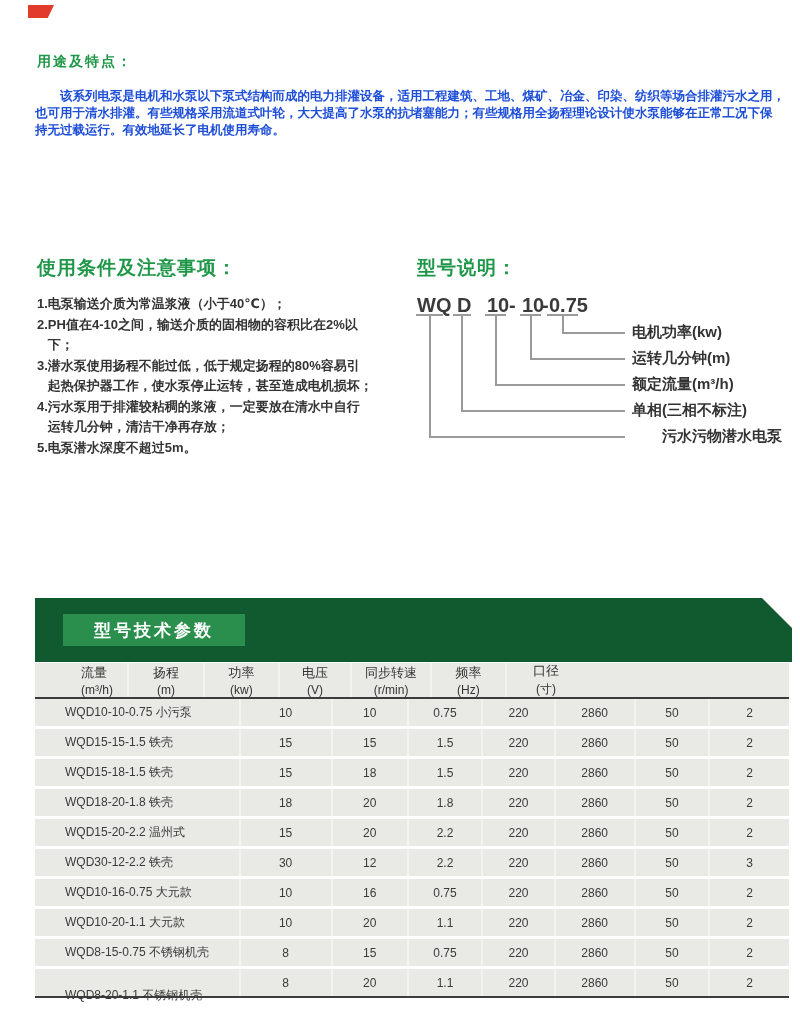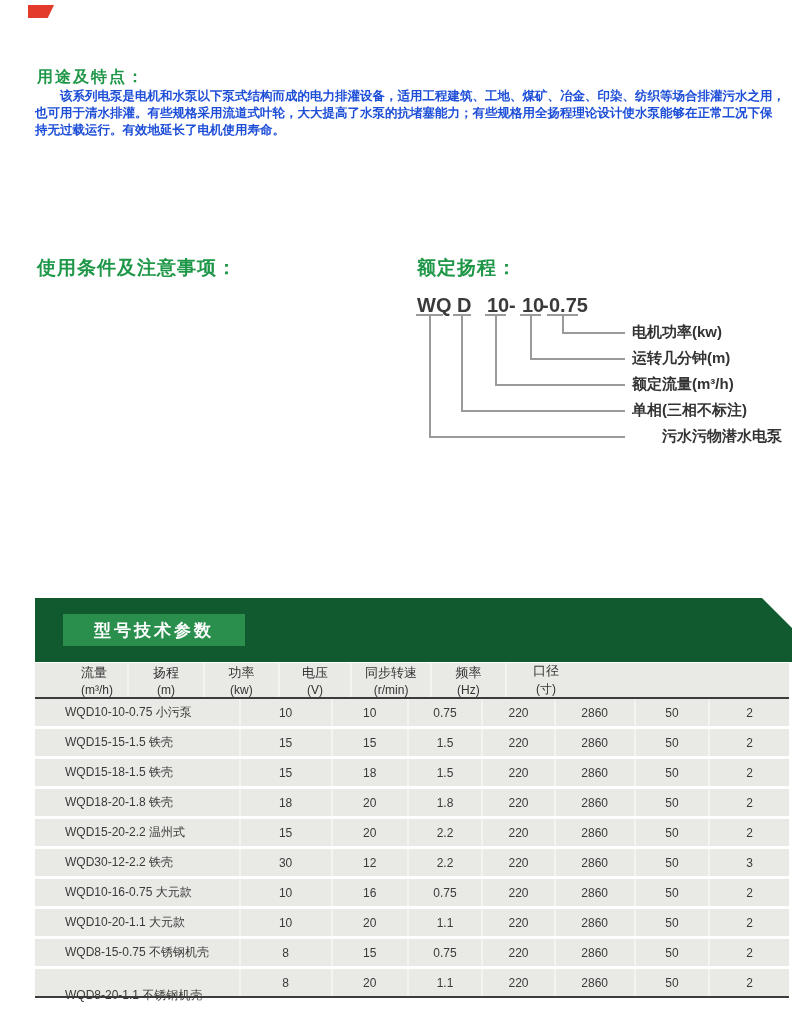--- a/index.html
+++ b/index.html
@@ -1,21 +1,21 @@
 <!DOCTYPE html>
 <html><head>
 <meta charset="utf-8">
 <style>
   html,body{margin:0;padding:0;background:#fff;}
   .page{position:relative;width:800px;height:1014px;background:#ffffff;overflow:hidden;
         font-family:"Liberation Sans","DejaVu Sans",sans-serif;color:#333;}
   .corner-ribbon{position:absolute;left:28px;top:5px;width:26px;height:13px;background:#e23b2b;
         clip-path:polygon(0 0,100% 0,76% 100%,0 100%);}
   .sec-title{position:absolute;font-weight:bold;color:#1f9748;white-space:nowrap;}
-  .t1{left:37px;top:67px;font-size:16px;letter-spacing:2px;}
+  .t1{left:37px;top:53px;font-size:14px;letter-spacing:2px;}
   .t2{left:37px;top:255px;font-size:19px;letter-spacing:1px;}
   .t3{left:417px;top:255px;font-size:19px;letter-spacing:1px;}
   .para{position:absolute;left:35px;top:88px;width:760px;font-size:12.5px;line-height:17px;
         font-weight:bold;color:#1d4ed8;white-space:pre-wrap;}
   .list{position:absolute;left:37px;top:294px;width:370px;font-size:13px;line-height:20.5px;
         font-weight:bold;color:#333;white-space:pre-wrap;}
   .diagram{position:absolute;left:405px;top:294px;width:392px;height:160px;}
   .tok{position:absolute;top:0;font-size:20px;font-weight:bold;color:#3a3a3a;white-space:nowrap;}
   .tick{position:absolute;top:20px;height:2px;background:#9a9a9a;}
   .vline{position:absolute;width:2px;background:#9a9a9a;}
@@ -46,22 +46,30 @@
 
 <div class="page">
   <div class="corner-ribbon"></div>
 
   <div class="sec-title t1">用途及特点：</div>
   <div class="para" id="features-body">　　该系列电泵是电机和水泵以下泵式结构而成的电力排灌设备，适用工程建筑、工地、煤矿、冶金、印染、纺织等场合排灌污水之用，
 也可用于清水排灌。有些规格采用流道式叶轮，大大提高了水泵的抗堵塞能力；有些规格用全扬程理论设计使水泵能够在正常工况下保
 持无过载运行。有效地延长了电机使用寿命。</div>
 
   <div class="sec-title t2">使用条件及注意事项：</div>
-
-  <div class="sec-title t3">额定扬程：</div>
+  <div class="list" id="conditions-body">1.电泵输送介质为常温浆液（小于40℃）；
+2.PH值在4-10之间，输送介质的固相物的容积比在2%以
+   下；
+3.潜水泵使用扬程不能过低，低于规定扬程的80%容易引
+   起热保护器工作，使水泵停止运转，甚至造成电机损坏；
+4.污水泵用于排灌较粘稠的浆液，一定要放在清水中自行
+   运转几分钟，清洁干净再存放；
+5.电泵潜水深度不超过5m。</div>
+
+  <div class="sec-title t3">型号说明：</div>
   <div class="diagram" id="diagram">
       <span class="tok" style="left: 12px;">WQ</span>
       <span class="tok" style="left: 52px;">D</span>
       <span class="tok" style="left: 82px;">10</span>
       <span class="tok" style="left: 104px;">-</span>
       <span class="tok" style="left: 117px;">10</span>
       <span class="tok" style="left: 137px;">-</span>
       <span class="tok" style="left: 144px;">0.75</span>
       <div class="tick" style="left: 11px; width: 27px;"></div>
       <div class="tick" style="left: 48px; width: 18px;"></div>

